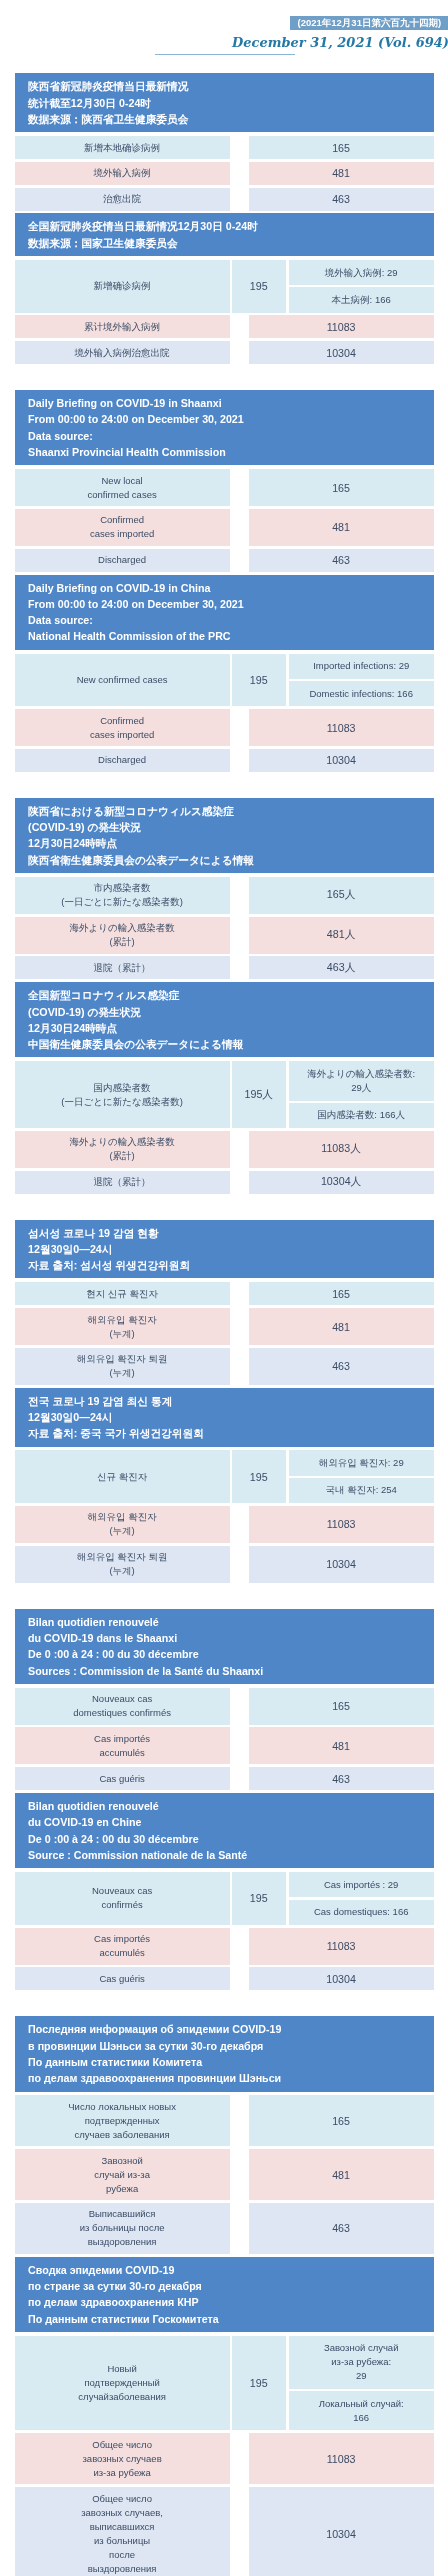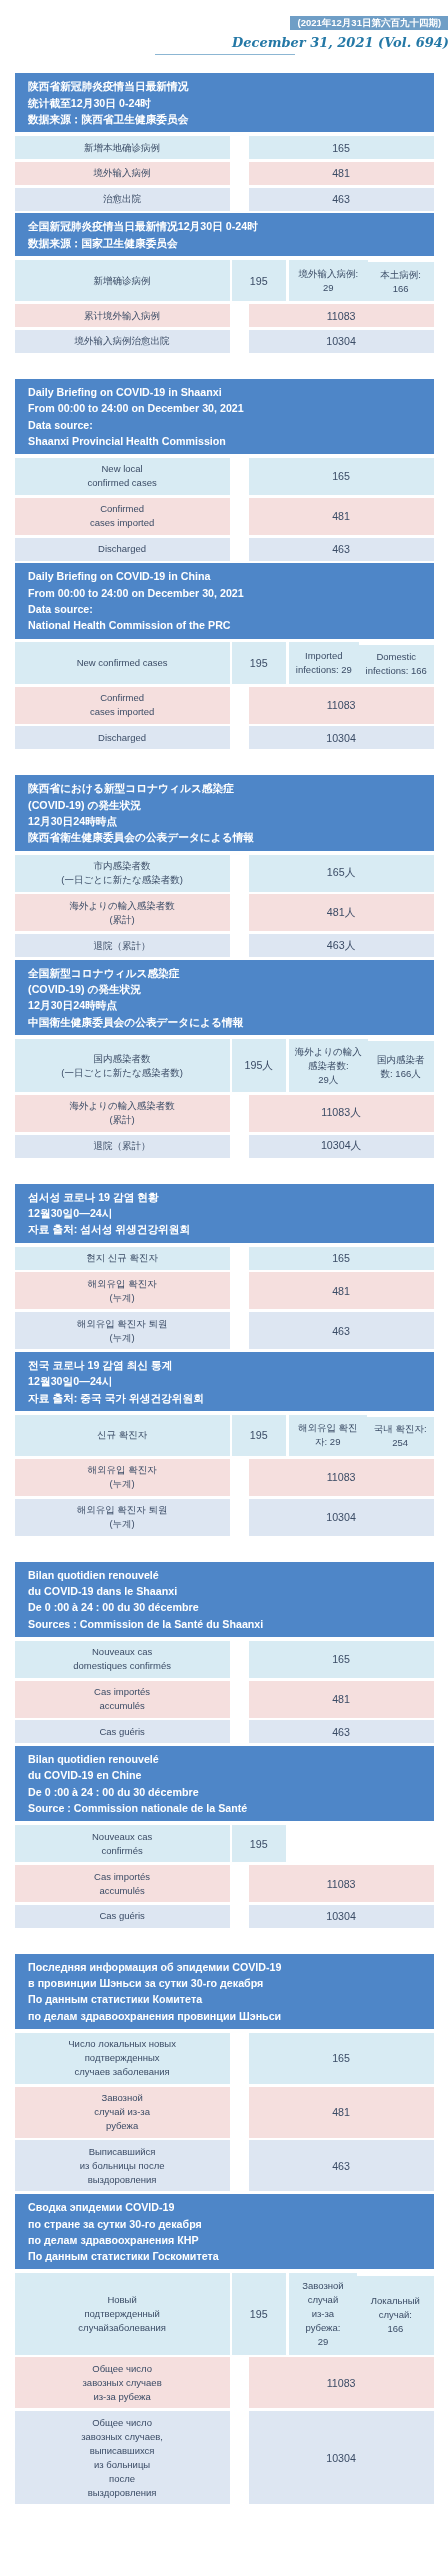--- a/index.html
+++ b/index.html
@@ -39,21 +39,21 @@
   }
   .thead-line{white-space:pre-line;}
   .row{display:flex;align-items:stretch;margin-bottom:2.8px;}
   .cell{
     display:flex;align-items:center;justify-content:center;text-align:center;
     color:var(--cell-text);white-space:pre-line;
   }
   .label{width:215px;font-size:9.5px;line-height:14px;padding:4.5px 4.5px;}
   .value{flex:1;margin-left:19px;font-size:10.7px;padding:4.5px 4.5px;}
   .total{width:54px;margin-left:2.2px;font-size:10.7px;padding:4.5px 1.1px;}
-  .subcol{flex:1;margin-left:3px;display:flex;flex-direction:row;justify-content:center;}
+  .subcol{flex:1;margin-left:3px;display:flex;flex-direction:column;justify-content:center;}
   .sub{padding:5.6px 4.5px;font-size:9.5px;line-height:14px;}
   .sub + .sub{margin-top:2.2px;}
   .tone-cyan{background:var(--row-cyan);}
   .tone-pink{background:var(--row-pink);}
   .tone-peri{background:var(--row-peri);}
 </style>
 </head>
 <body>
 
 <div class="top">
@@ -281,20 +281,24 @@
         <div class="thead">
           <div class="thead-line">Bilan quotidien renouvelé</div>
           <div class="thead-line">du COVID-19 en Chine</div>
           <div class="thead-line">De 0 :00 à 24 : 00 du 30 décembre</div>
           <div class="thead-line">Source : Commission nationale de la Santé</div>
         </div>
         <div class="row">
           <div class="cell label tone-cyan">Nouveaux cas
 confirmés</div>
           <div class="cell total tone-cyan">195</div>
+          <div class="subcol">
+            <div class="cell sub tone-cyan">Cas importés : 29</div>
+            <div class="cell sub tone-cyan">Cas domestiques: 166</div>
+          </div>
         </div>
         <div class="row">
           <div class="cell label tone-pink">Cas importés
 accumulés</div>
           <div class="cell value tone-pink">11083</div>
         </div>
         <div class="row">
           <div class="cell label tone-peri">Cas guéris</div>
           <div class="cell value tone-peri">10304</div>
         </div>

